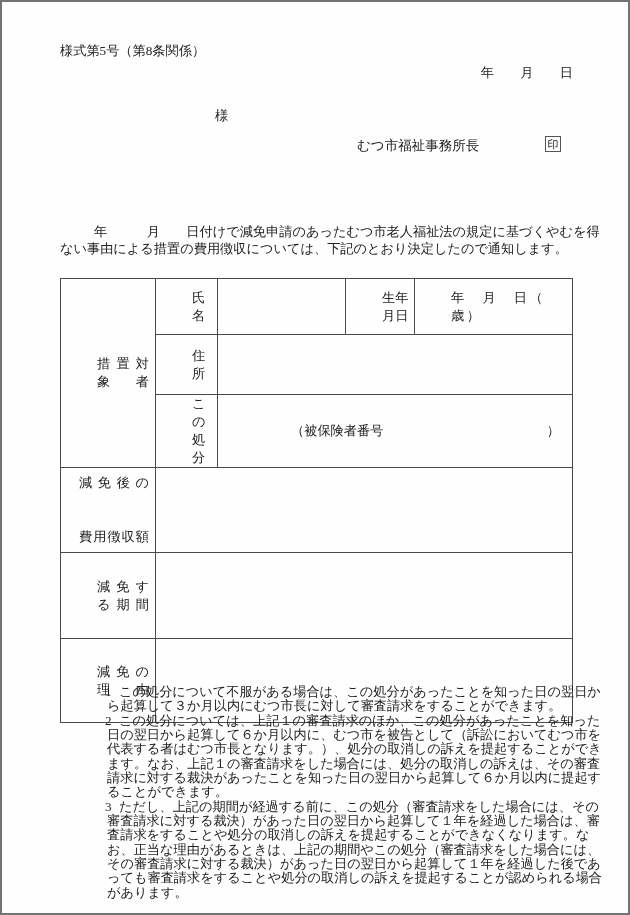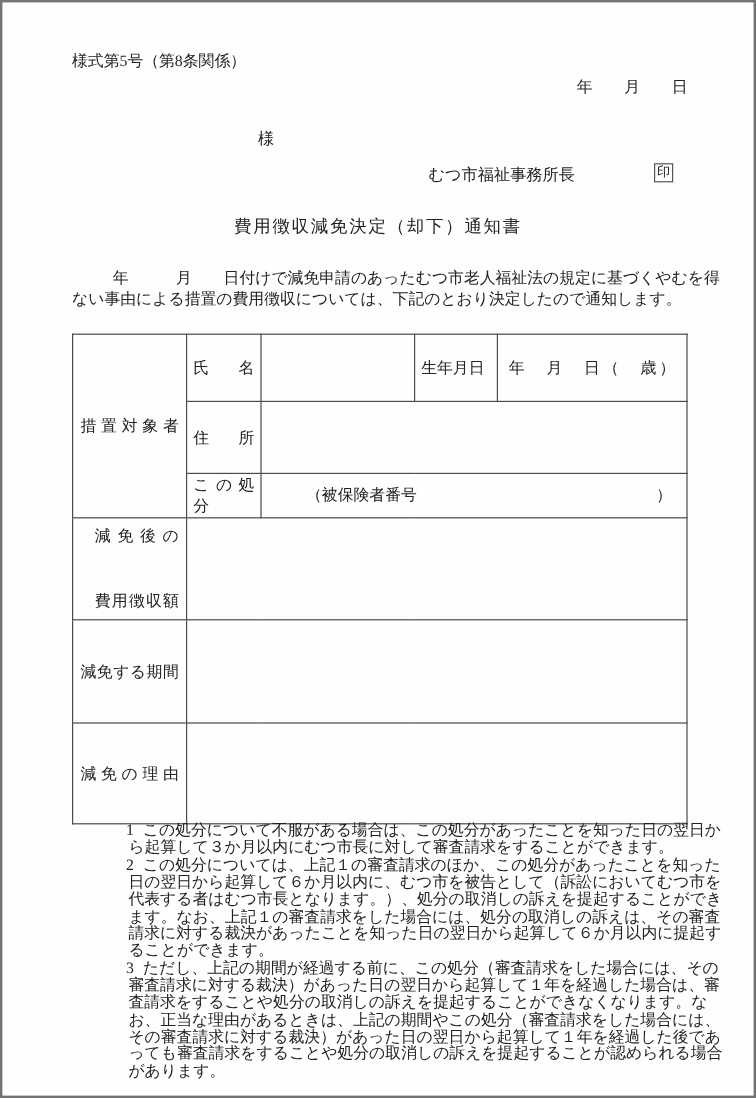--- a/index.html
+++ b/index.html
@@ -34,21 +34,21 @@
   .body-paragraph {
     position: absolute; left: 58px; top: 221px; width: 552px;
     font-size: 13.2px; line-height: 17.2px;
     text-indent: 34px; white-space: pre-line;
   }
   table.form-table {
     position: absolute; left: 58px; top: 276px;
     width: 512px; border-collapse: collapse; table-layout: fixed;
     font-size: 13.2px; color: #222;
   }
-  .form-table td { border: 1px solid #4a4a4a; vertical-align: middle; overflow: hidden; }
+  .form-table td { border: 1px solid #4a4a4a; vertical-align: middle; overflow: hidden; padding-left: 36px; }
   tr.r1 { height: 56px; }
   tr.r2 { height: 60px; }
   tr.r3 { height: 31px; }
   tr.r4 { height: 85px; }
   tr.r5 { height: 86px; }
   tr.r6 { height: 84px; }
   .jlabel { text-align: justify; text-align-last: justify; padding: 0 6px; }
   .sublabel { text-align: justify; text-align-last: justify; padding: 0 5px; }
   .plain-label { padding-left: 5px; }
   .bd-value { padding-left: 9px; letter-spacing: 2.5px; }
@@ -71,21 +71,20 @@
   <div class="form-number">様式第5号（第8条関係）</div>
 
   <div class="date-line">年　　月　　日</div>
 
   <div class="recipient">様</div>
 
   <div class="issuer">むつ市福祉事務所長</div>
 
   <div class="seal">印</div>
 
-  <h1 class="doc-title">費用徴収減免決定（却下）通知書</h1>
 
   <p class="body-paragraph">年　　　月　　日付けで減免申請のあったむつ市老人福祉法の規定に基づくやむを得
 ない事由による措置の費用徴収については、下記のとおり決定したので通知します。</p>
 
   <table class="form-table">
     <colgroup>
       <col style="width:95px">
       <col style="width:62px">
       <col style="width:128px">
       <col style="width:69px">

